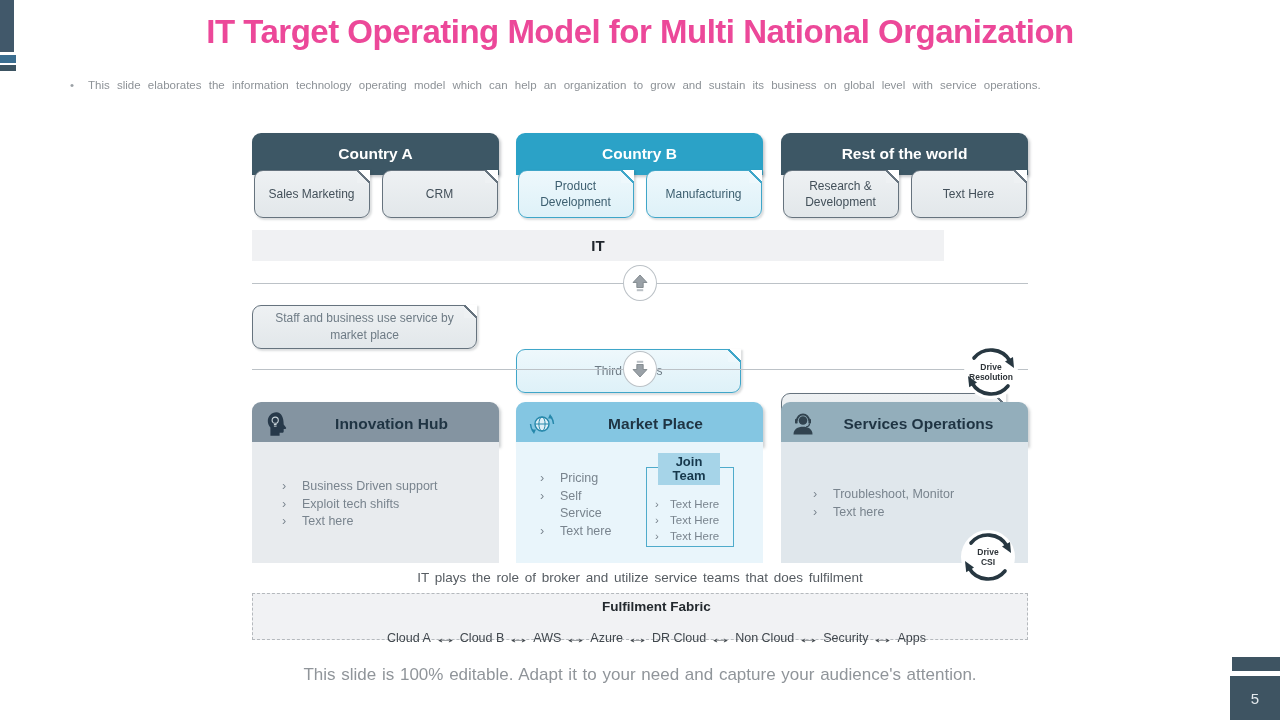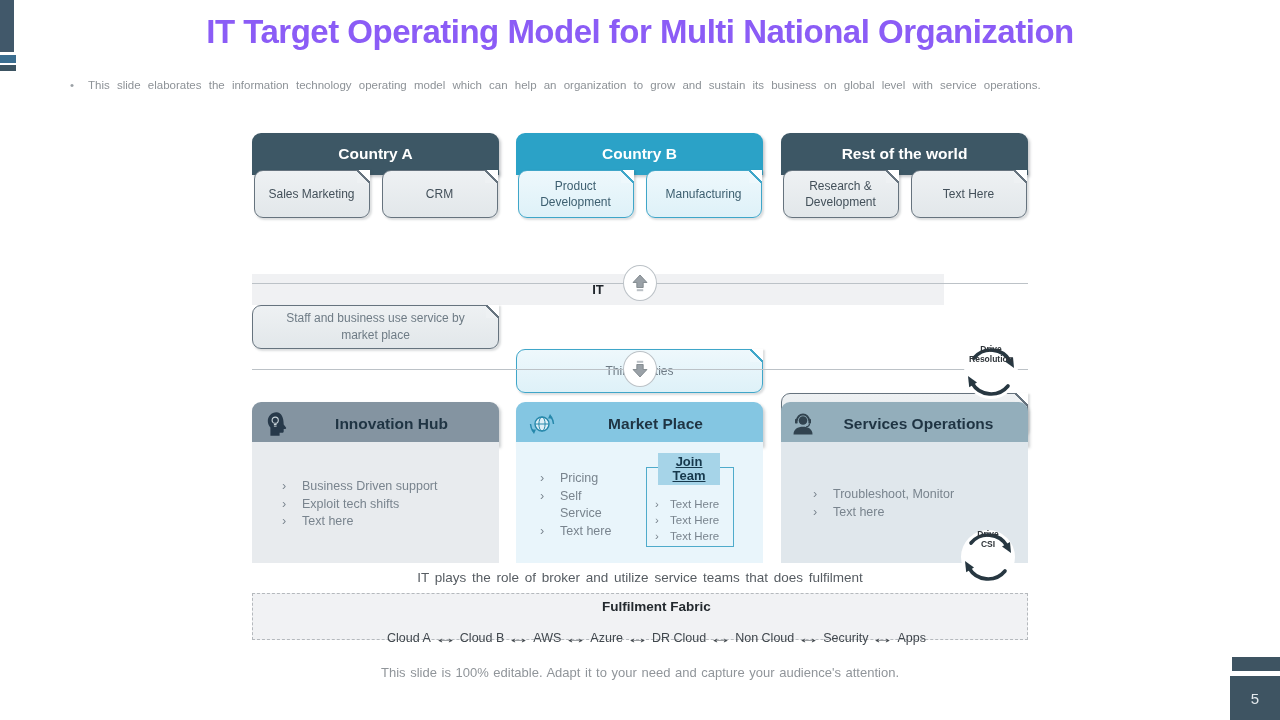--- a/index.html
+++ b/index.html
@@ -12,21 +12,21 @@
 
   
   .deco1 { left:0; top:0; width:14px; height:52px; background:#41586a; }
   .deco2 { left:0; top:55px; width:16px; height:8px; background:#3b6e90; }
   .deco3 { left:0; top:65px; width:16px; height:6px; background:#3c5462; }
   .pbar  { left:1232px; top:657px; width:48px; height:14px; background:#3e5462; }
   .pbox  { left:1230px; top:676px; width:50px; height:44px; background:#3e5462;
            color:#e3e9ed; font-size:15px; display:flex; align-items:center; justify-content:center; }
 
   .title { left:0; top:13px; width:1280px; text-align:center; font-size:33px; font-weight:bold;
-           color:#8b5cf6; letter-spacing:-0.5px; }
+           color:#ec4899; letter-spacing:-0.5px; }
   .subtitle { left:70px; top:79px; width:1140px; font-size:11.5px; color:#8d9297; word-spacing:4px; }
   .subtitle .dot { margin-right:14px; color:#9aa0a5; }
 
   .content { left:252px; top:0; width:776px; height:720px; position:absolute; }
   .c0 { left:0; }  .c1 { left:264px; }  .c2 { left:529px; }
 
   .country-header { top:133px; height:42px; width:247px; border-radius:9px 9px 0 0;
     color:#fff; font-weight:bold; font-size:15.5px; display:flex; align-items:center; justify-content:center;
     box-shadow:2px 2px 3px rgba(60,70,80,.28); }
   .hdr-dark { background:#3d5765; }
@@ -38,27 +38,27 @@
     background:linear-gradient(#eef1f3,#e2e7ea); --bg:#eef1f3; --bd:#66737e;
     display:flex; align-items:center; justify-content:center; text-align:center;
     font-size:12px; color:#43505a; box-shadow:1.5px 1.5px 2px rgba(60,70,80,.18); }
   .cut-box::after { content:""; position:absolute; top:-1px; right:-1px; width:13px; height:13px;
     background:linear-gradient(to bottom left, #fff 0, #fff calc(50% - 1px),
       var(--bd) calc(50% - 1px), var(--bd) calc(50% + 1px), var(--bg) calc(50% + 1px)); }
   .cut-teal { border-color:#3fa6c9; --bd:#3fa6c9; background:linear-gradient(#eef8fc,#def1f8); --bg:#eef8fc; color:#3d5f70; }
   .sub-box { width:116px; height:48px; padding:2px 10px; line-height:1.35; }
 
   .itbar { top:230px; left:0; width:692px; height:31px; background:#f0f1f3;
-    display:flex; align-items:center; justify-content:center; font-weight:bold; font-size:13px; color:#20262c;margin-top:44px; }
+    display:flex; align-items:center; justify-content:center; font-weight:bold; font-size:15px; color:#20262c; }
 
   .sepline { left:0; width:776px; height:0; border-top:1px solid #bcc2c7; }
   .sepcircle { left:371px; width:34px; height:36px; background:#fff; border:1px solid #bcc2c7;
     border-radius:50%; display:flex; align-items:center; justify-content:center; z-index:3; }
 
-  .mid-box { top:305px; height:44px; width:247px; font-size:12px; color:#6e7b85; line-height:1.4; }
+  .mid-box { top:305px; height:44px; width:225px; font-size:12px; color:#6e7b85; line-height:1.4; }
   .mid-box span { max-width:180px; }
 
   .sec-header { top:402px; height:44px; width:247px; border-radius:9px 9px 0 0;
     display:flex; align-items:center; box-shadow:2px 2px 3px rgba(60,70,80,.25); }
   .sec-title { flex:1; text-align:center; font-weight:bold; font-size:15.5px; color:#1f3443; padding-right:8px; }
   .sec-icon { margin-left:12px; width:28px; height:28px; display:flex; align-items:center; justify-content:center; }
   .sh-ih { background:#8494a1; }
   .sh-mp { background:#84c6e2; }
   .sh-so { background:#93aebb; }
 
@@ -69,40 +69,40 @@
 
   .blist { position:absolute; font-size:12.5px; color:#79848e; }
   .bitem { display:flex; line-height:17.5px; }
   .bmark { width:22px; padding-left:2px; flex-shrink:0; }
   .l-ih { left:28px; top:36px; }
   .l-mp { left:22px; top:28px; width:122px; }
   .l-so { left:30px; top:44px; }
 
   .joinbox { position:absolute; left:130px; top:25px; width:88px; height:80px; border:1px solid #4fabcb; }
   .joinhead { position:absolute; left:142px; top:11px; width:62px; background:#a6d4e8; color:#16384c;
-    font-weight:bold; font-size:13px; line-height:14px; text-align:center; padding:2px 0; z-index:2;text-decoration:underline; }
+    font-weight:bold; font-size:13px; line-height:14px; text-align:center; padding:2px 0; z-index:2; }
   .joinlist { padding:28px 0 0 6px; font-size:11.5px; color:#79848e; }
   .joinlist .bitem { line-height:16px; }
   .joinlist .bmark { width:17px; }
 
   .badge { width:56px; height:56px; z-index:5; }
   .badge-res { left:711px; top:344px; }
   .badge-csi { left:708px; top:529px; }
   .badge .btxt { position:absolute; left:0; top:0; width:56px; height:56px; display:flex; flex-direction:column;
-    align-items:center; font-size:8.5px; font-weight:bold; color:#2f353a; line-height:1.2; text-align:center; }
+    align-items:center; justify-content:center; font-size:8.5px; font-weight:bold; color:#2f353a; line-height:1.2; text-align:center; }
 
   .broker { top:570px; left:0; width:776px; text-align:center; font-size:13.5px; color:#565c62; word-spacing:2px; }
 
   .fabric { top:593px; left:0; width:776px; height:47px; background:#f1f2f4; border:1px dashed #b5b9bd;padding-left:33px; }
   .fabric-title { text-align:center; font-weight:bold; font-size:13.5px; color:#23292e; margin-top:5px; }
   .fabric-items { display:flex; justify-content:center; align-items:center; gap:7px; margin-top:15px;
     font-size:12.5px; color:#40474d; }
   .farrow { display:inline-block; transform:scaleX(1.6); color:#41474c; font-size:15px; }
 
-  .footer { top:665px; left:0; width:1280px; text-align:center; font-size:13px; color:#90959a; word-spacing:1px; }
+  .footer { top:665px; left:0; width:1280px; text-align:center; font-size:17px; color:#90959a; word-spacing:1px; }
 </style>
 </head>
 <body>
 
 <div id="slide">
 
   <div class="abs deco1"></div>
   <div class="abs deco2"></div>
   <div class="abs deco3"></div>
 

